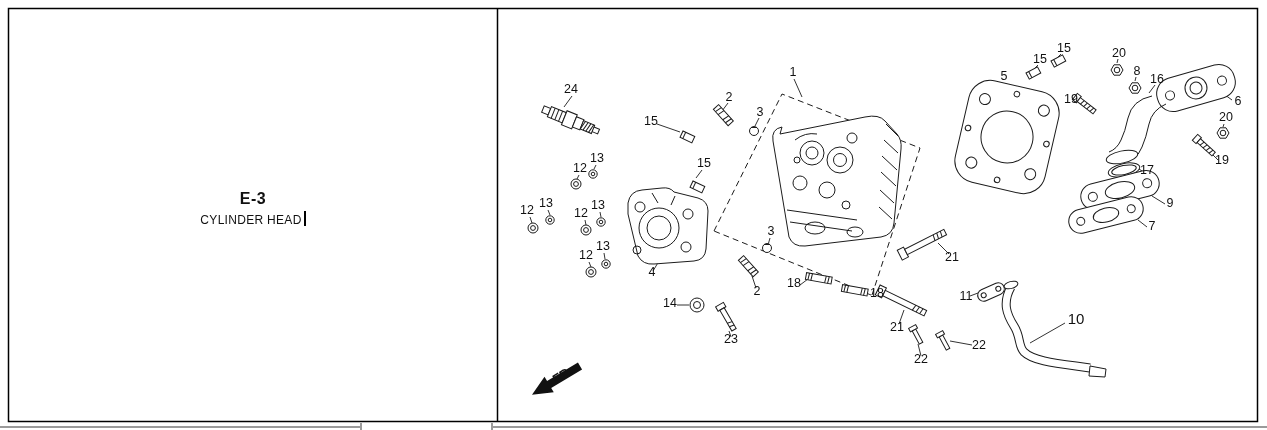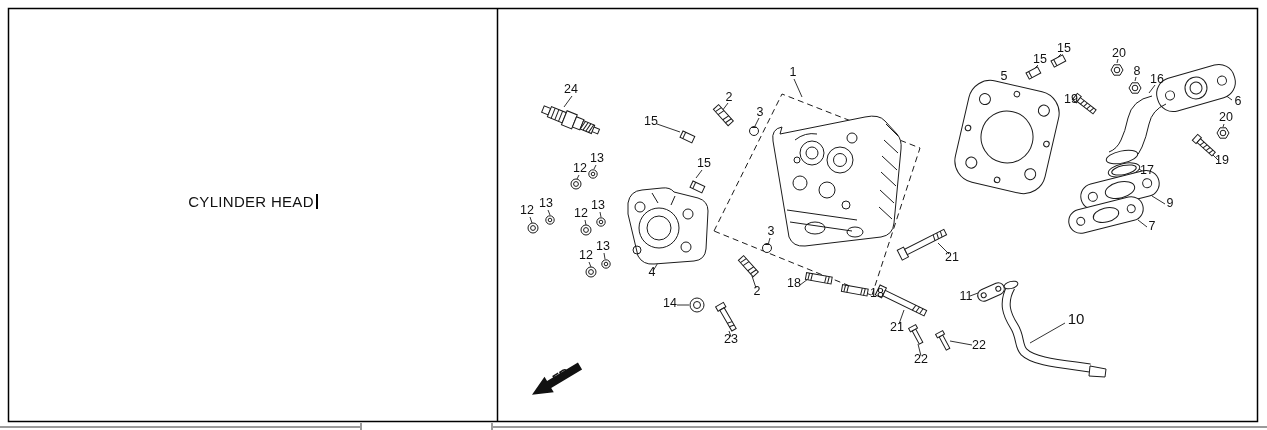--- a/index.html
+++ b/index.html
@@ -1,21 +1,21 @@
 <!DOCTYPE html>
 <html style="--ink: #1c1c1c; --frame: #000000;"><head>
 <meta charset="utf-8">
 <style>
   html,body{margin:0;padding:0;background:#fff;}
   #screen{position:relative;width:1267px;height:430px;background:#fff;
           font-family:"Liberation Sans",sans-serif;overflow:hidden;}
   #diagram-svg{position:absolute;left:0;top:0;}
   .left-panel{position:absolute;left:9px;top:190px;width:488px;text-align:center;color:#111;}
   .left-panel .code{font-weight:bold;font-size:16px;letter-spacing:.5px;}
-  .left-panel .title-line{font-size:15px;margin-top:3px;letter-spacing:.3px;}
+  .left-panel .title-line{font-size:12px;margin-top:3px;letter-spacing:.3px;}
   .caret{display:inline-block;width:2px;height:15px;background:#000;margin-left:2px;vertical-align:-2px;}
   g.part{stroke:var(--ink,#1c1c1c);fill:none;stroke-width:1;}
   g.part .w{fill:#fff;}
   .leader{stroke:var(--ink,#1c1c1c);stroke-width:.9;}
   .dashed{stroke:var(--ink,#1c1c1c);stroke-width:1;fill:none;stroke-dasharray:6 4;}
   .frame{stroke:var(--frame,#000);fill:none;}
   .crop{stroke:#9a9a9a;stroke-width:2;}
   #callout-layer text{fill:#111;font-family:"Liberation Sans",sans-serif;}
   .fr-text{fill:#111;font-weight:bold;font-size:13px;}
 </style>
@@ -363,18 +363,19 @@
         <text x="966" y="300" text-anchor="middle" font-size="12.5">11</text>
         <text x="1076" y="324" text-anchor="middle" font-size="15">10</text>
         <text x="921" y="363" text-anchor="middle" font-size="12.5">22</text>
         <text x="979" y="349" text-anchor="middle" font-size="12.5">22</text>
         <text x="670" y="307" text-anchor="middle" font-size="12.5">14</text>
         <text x="731" y="343" text-anchor="middle" font-size="12.5">23</text>
       </g>
   </svg>
 
   <div class="left-panel">
+    <div class="code">E-3</div>
     <div class="title-line">
       <span>CYLINDER HEAD</span><span class="caret"></span>
     </div>
   </div>
 
 </div>
 
 </body></html>

